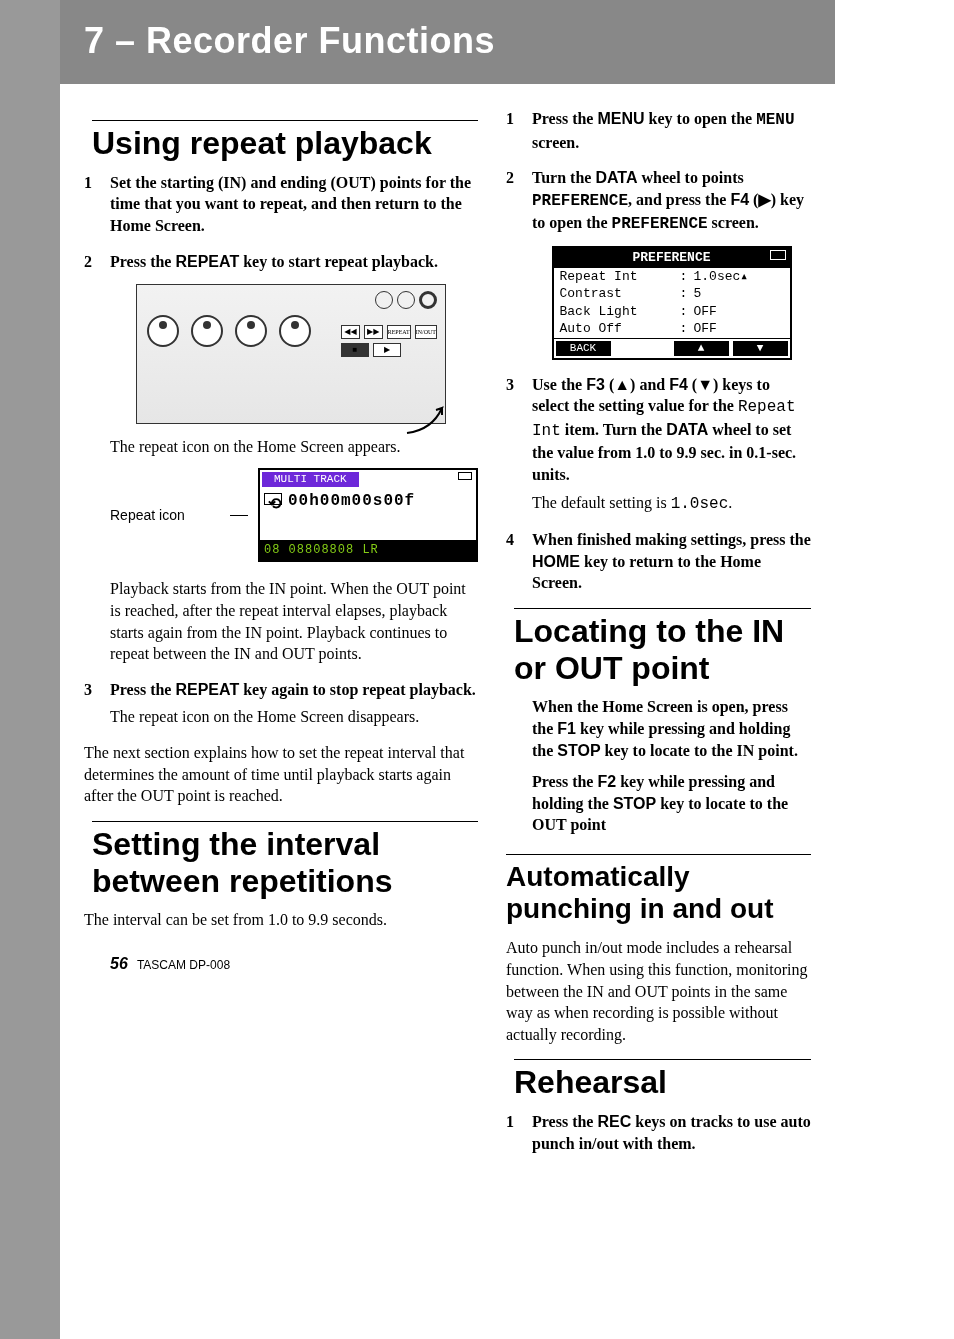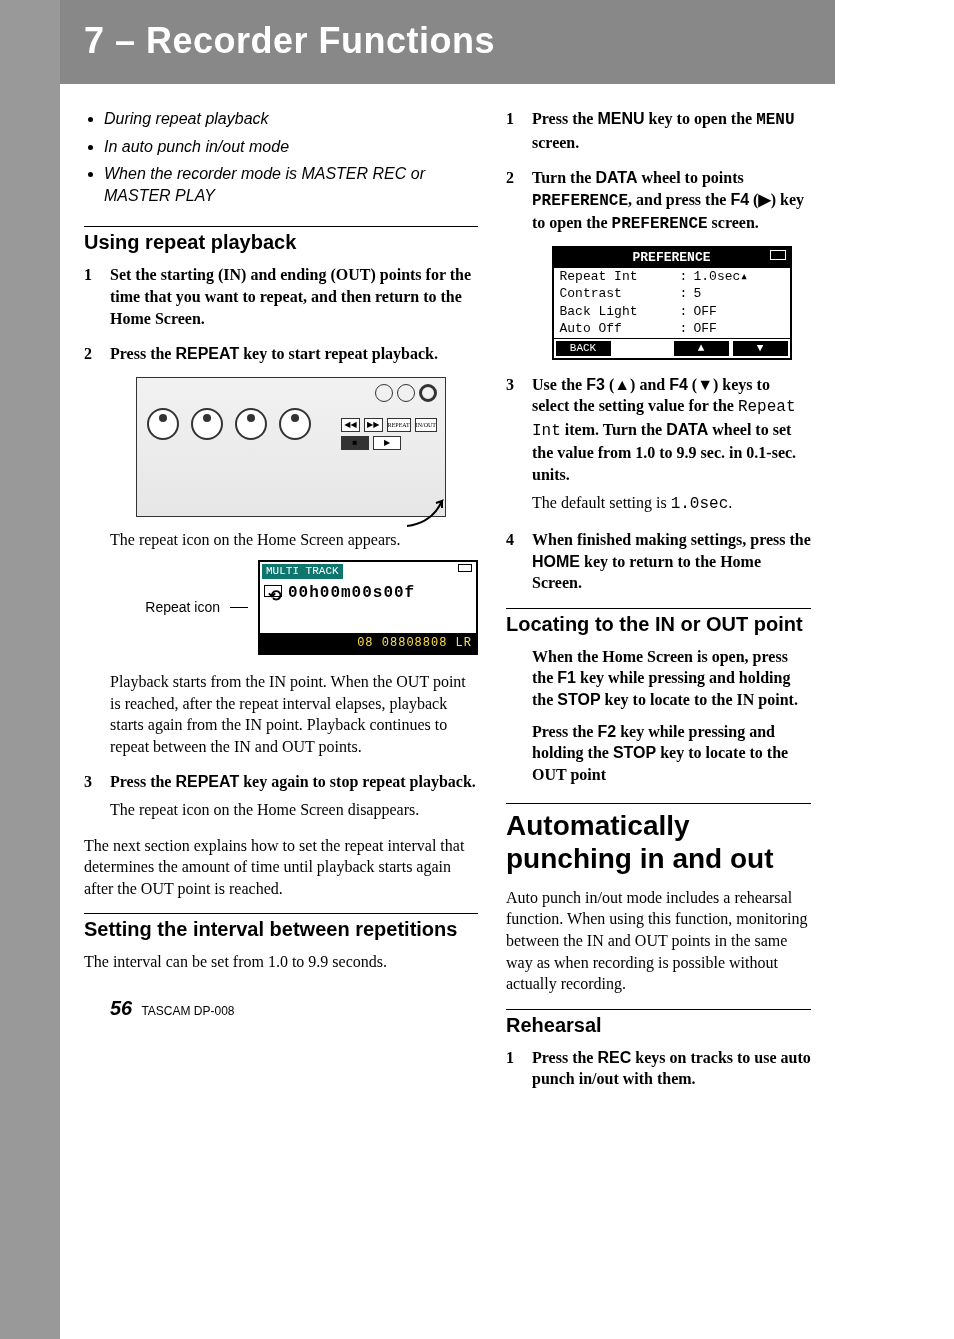--- a/index.html
+++ b/index.html
@@ -49,22 +49,22 @@
     font-style: italic;
     font-family: Arial, Helvetica, sans-serif;
     font-size: 16px;
     margin-bottom: 6px;
     list-style: disc;
     line-height: 1.35;
   }
   .h2 {
     font-family: Arial, Helvetica, sans-serif;
     font-weight: 600;
-    font-size: 20px;
-    margin: 12px 0 10px 0;
+    font-size: 32px;
+    margin: 12px 0 10px 8px;
     border-top: 1px solid #000;
     padding-top: 4px;
     line-height: 1.15;
   }
   .h1sub {
     font-family: Arial, Helvetica, sans-serif;
     font-weight: 700;
     font-size: 28px;
     margin: 18px 0 12px 0;
     border-top: 1px solid #000;
@@ -146,36 +146,36 @@
   .hand-arrow svg { width: 100%; height: 100%; }
   .repeat-fig {
     margin: 10px 0 16px 0;
     display: flex;
     align-items: center;
     gap: 10px;
   }
   .repeat-fig .label {
     font-family: Arial, Helvetica, sans-serif;
     font-size: 14px;
-    text-align: right;
+    text-align: left;
     width: 110px;
   }
   .lcd {
     width: 220px;
     border: 2px solid #000;
     background: #fff;
     font-family: "Courier New", monospace;
     font-size: 11px;
   }
   .lcd .lcd-title {
-    background: #0f766e; color: #fff; padding: 0 4px;
+    background: #6d28d9; color: #fff; padding: 0 12px;
     display: inline-block; margin: 2px;
   }
   .lcd .lcd-time { padding: 2px 4px; font-size: 16px; font-weight: bold; letter-spacing: 1px; }
-  .lcd .lcd-bottom { background: #000; color: #fde047; padding: 2px 4px; font-size: 12px; letter-spacing: 1px; text-align: right; }
+  .lcd .lcd-bottom { background: #000; color: #84cc16; padding: 2px 4px; font-size: 12px; letter-spacing: 1px; text-align: left; }
   .lcd .lcd-mid { height: 26px; }
   .pref-lcd {
     width: 240px;
     margin: 10px auto 14px auto;
     border: 2px solid #000;
     font-family: "Courier New", monospace;
     font-size: 13px;
     line-height: 1.35;
   }
   .pref-lcd .hdr {
@@ -197,21 +197,21 @@
     margin: 2px; padding: 0 2px;
   }
   .pref-lcd .ftr .fbtn.blank { background: transparent; }
   .footer {
     margin-top: 24px;
     padding-left: 26px;
     font-family: Arial, Helvetica, sans-serif;
     font-size: 12px;
   }
   .footer .pnum {
-    font-weight: bold; font-style: italic; font-size: 20px; margin-right: 6px;
+    font-weight: bold; font-style: italic; font-size: 16px; margin-right: 6px;
   }
   .lead-emph {
     font-weight: bold;
     display: block;
     margin: 6px 0 10px 26px;
     font-size: 16px;
     line-height: 1.35;
   }
 </style>
 </head>
@@ -222,25 +222,20 @@
 <div class="content-wrap">
 
   <div class="chapter-header">
     <div class="chapter-title">7 – Recorder Functions</div>
   </div>
 
   <div class="main">
 
     <div class="col">
 
-      <ul class="bullets">
-        <li>During repeat playback</li>
-        <li>In auto punch in/out mode</li>
-        <li>When the recorder mode is MASTER REC or MASTER PLAY</li>
-      </ul>
 
       <div class="h2">Using repeat playback</div>
 
       <ol class="steps">
         <li>
           <span class="step-body">Set the starting (IN) and ending (OUT) points for the time that you want to repeat, and then return to the Home Screen.</span>
         </li>
         <li>
           <span class="step-body">
             <span>Press the </span><span class="uifont">REPEAT</span><span> key to start repeat playback.</span>

